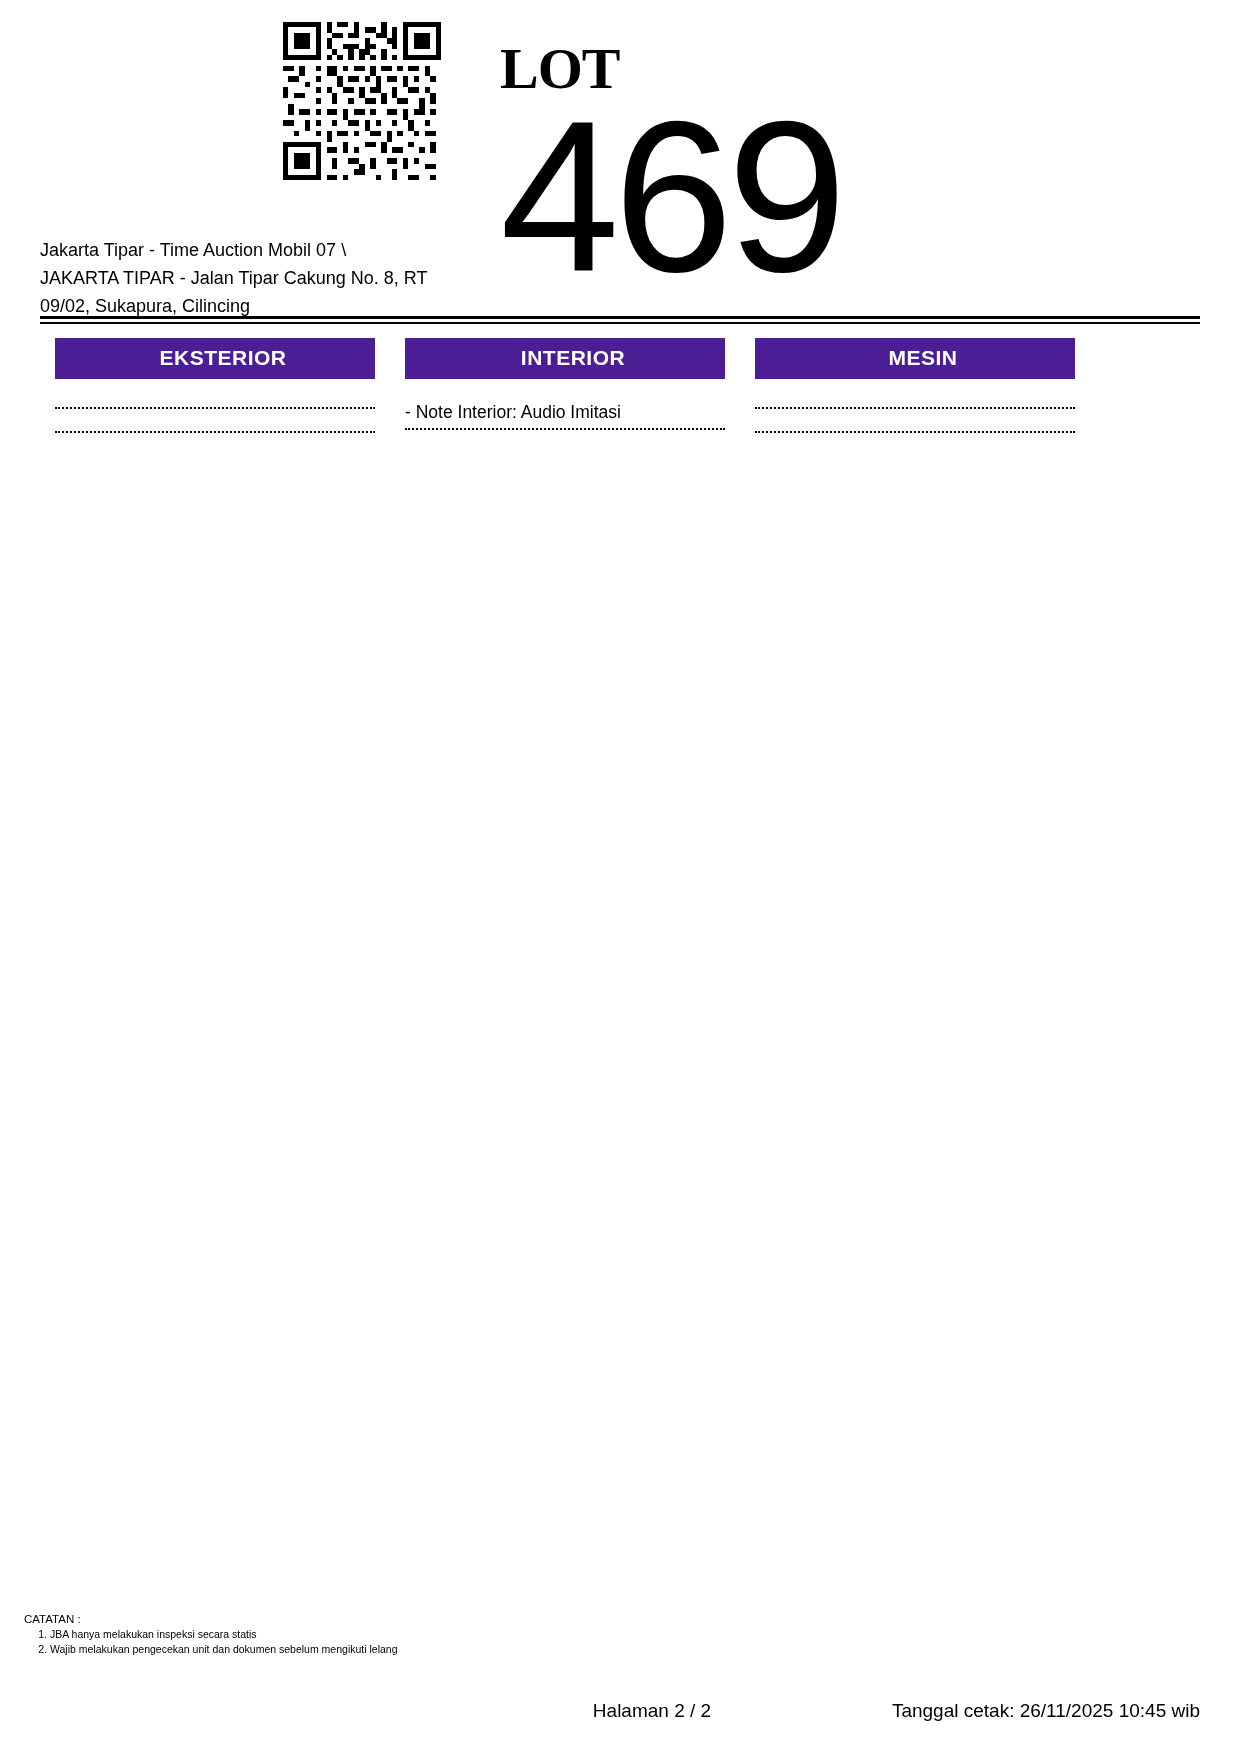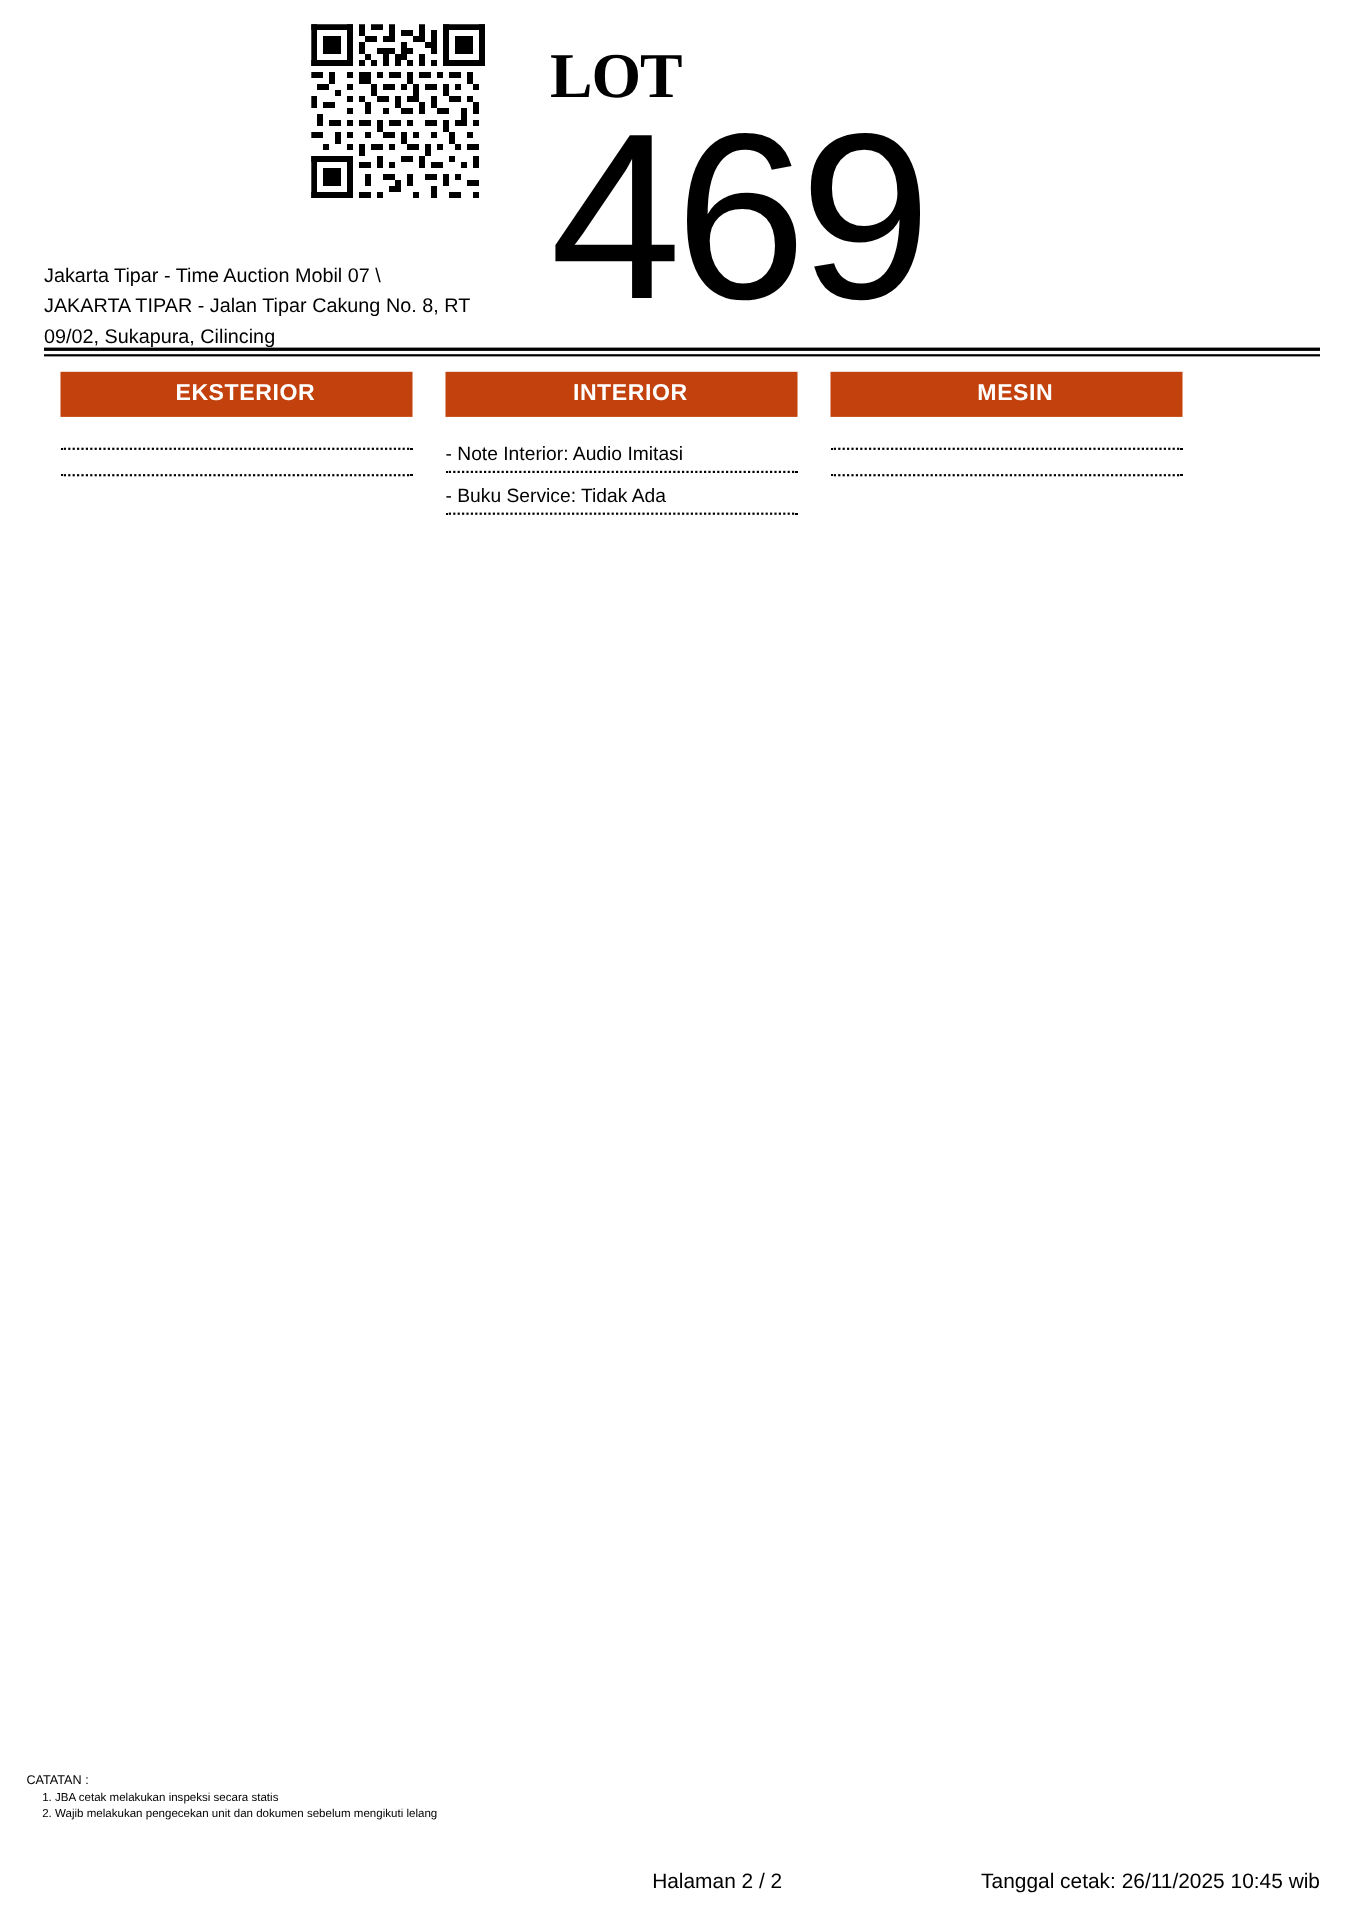--- a/index.html
+++ b/index.html
@@ -85,21 +85,21 @@
   .columns {
     position: absolute;
     left: 55px;
     top: 338px;
     width: 1140px;
     display: flex;
     gap: 30px;
   }
   .col { width: 320px; }
   .col-head {
-    background: #c2410c;
+    background: #4c1d95;
     color: #ffffff;
     text-align: center;
     font-size: 21px;
     font-weight: bold;
     letter-spacing: 0.5px;
     padding: 8px 0 9px 16px;
   }
   .col-body {
     padding-top: 6px;
   }
@@ -334,37 +334,36 @@
     <div class="col-body">
       <div class="dotline"></div>
       <div class="dotline"></div>
     </div>
   </div>
 
   <div class="col">
     <div class="col-head">INTERIOR</div>
     <div class="col-body">
       <div class="item">- Note Interior: Audio Imitasi</div>
-      <div class="item">- Buku Service: Tidak Ada</div>
     </div>
   </div>
 
   <div class="col">
     <div class="col-head">MESIN</div>
     <div class="col-body">
       <div class="dotline"></div>
       <div class="dotline"></div>
     </div>
   </div>
 </div>
 
 <div class="catatan">
   <div class="title">CATATAN :</div>
   <ol>
-    <li>JBA cetak melakukan inspeksi secara statis</li>
+    <li>JBA hanya melakukan inspeksi secara statis</li>
     <li>Wajib melakukan pengecekan unit dan dokumen sebelum mengikuti lelang</li>
   </ol>
 </div>
 
 <div class="footer-line">
   <div class="page-no">Halaman 2 / 2</div>
   <div class="print-date">Tanggal cetak: 26/11/2025 10:45 wib</div>
 </div>
 
 </body></html>

